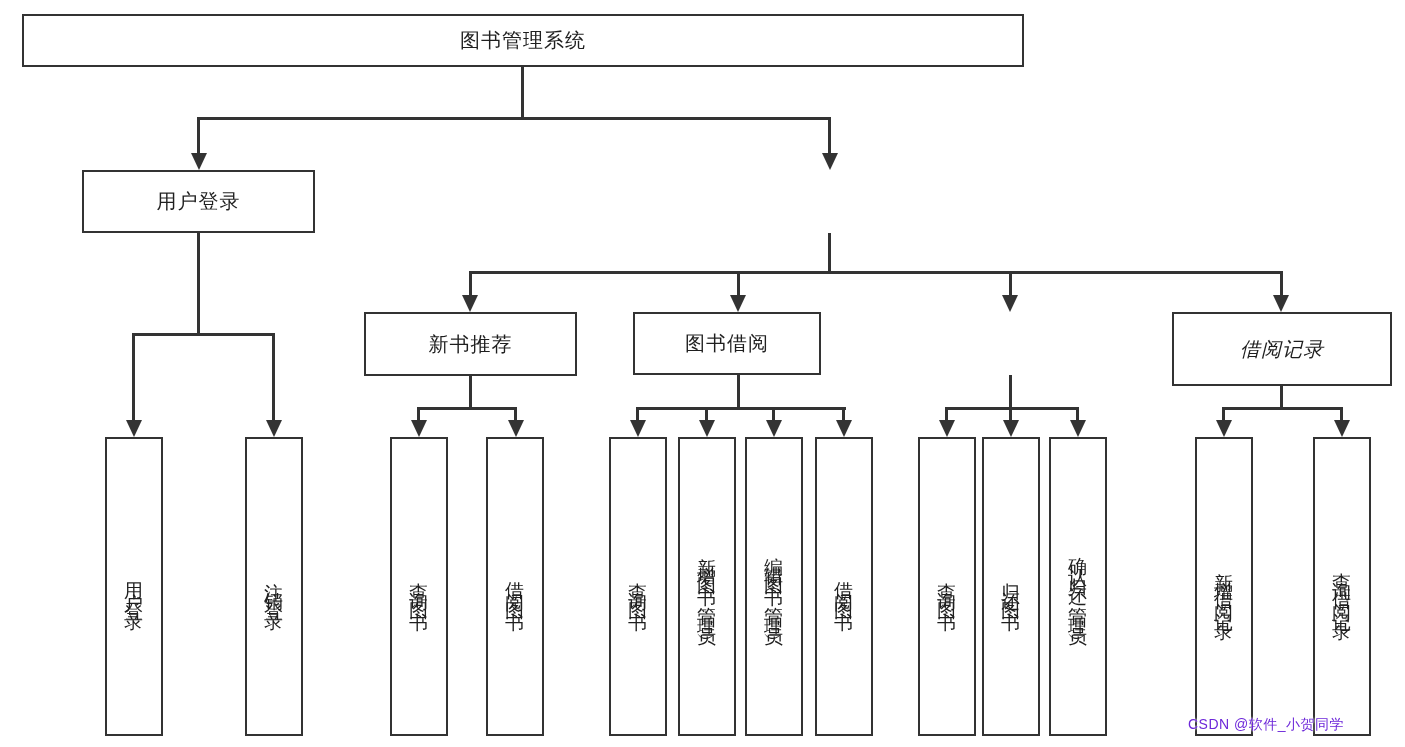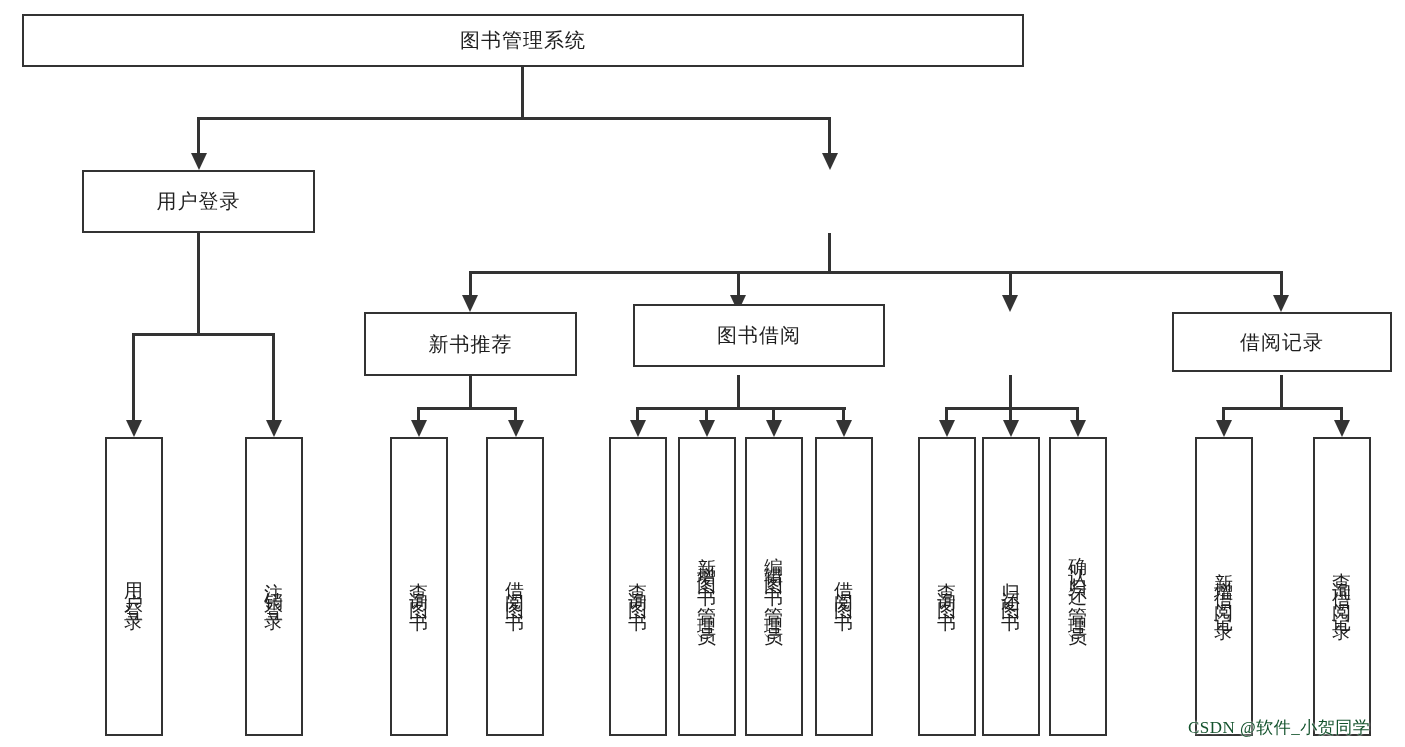--- a/index.html
+++ b/index.html
@@ -17,22 +17,22 @@
     position:absolute;box-sizing:border-box;border:2px solid #333333;background:#ffffff;
     display:flex;align-items:center;justify-content:center;
   }
   .box.h .lbl{font-size:20px;letter-spacing:1px;white-space:nowrap;}
   .box.v{top:437px;width:58px;height:299px;}
   .box.v .lbl{
     writing-mode:vertical-rl;text-orientation:mixed;
     font-size:19px;letter-spacing:10px;line-height:1;white-space:nowrap;
   }
   .watermark{
-    position:absolute;left:1188px;top:716px;font-size:17px;color:#14532d;
-    letter-spacing:0.5px;white-space:nowrap;z-index:5;text-shadow:0 0 3px #ffffff,0 0 2px #ffffff;font-family:Liberation Serif, serif;
+    position:absolute;left:1188px;top:716px;font-size:14px;color:#6d28d9;
+    letter-spacing:0.5px;white-space:nowrap;z-index:5;text-shadow:0 0 3px #ffffff,0 0 2px #ffffff;
   }
 </style>
 </head>
 <body>
 
 <div class="canvas">
 
   <div>
 
     <i class="ln" style="left:521px;top:67px;width:3px;height:52px;"></i>
@@ -99,24 +99,24 @@
     <span class="lbl">图书管理系统</span>
   </div>
 
   <div class="box h" style="left:82px;top:170px;width:233px;height:63px;">
     <span class="lbl">用户登录</span>
   </div>
 
   <div class="box h" style="left:364px;top:312px;width:213px;height:64px;text-align:center;">
     <span class="lbl">新书推荐</span>
   </div>
-  <div class="box h" style="left:633px;top:304px;width:252px;height:63px;">
+  <div class="box h" style="left:633px;top:312px;width:188px;height:63px;">
     <span class="lbl">图书借阅</span>
   </div>
-  <div class="box h" style="left:1172px;top:312px;width:220px;height:60px;">
+  <div class="box h" style="left:1172px;top:312px;width:220px;height:74px;font-style:italic;">
     <span class="lbl">借阅记录</span>
   </div>
 
   <div class="box v" style="left:105px;">
     <span class="lbl">用户登录</span>
   </div>
   <div class="box v" style="left:245px;">
     <span class="lbl">注销登录</span>
   </div>
 

